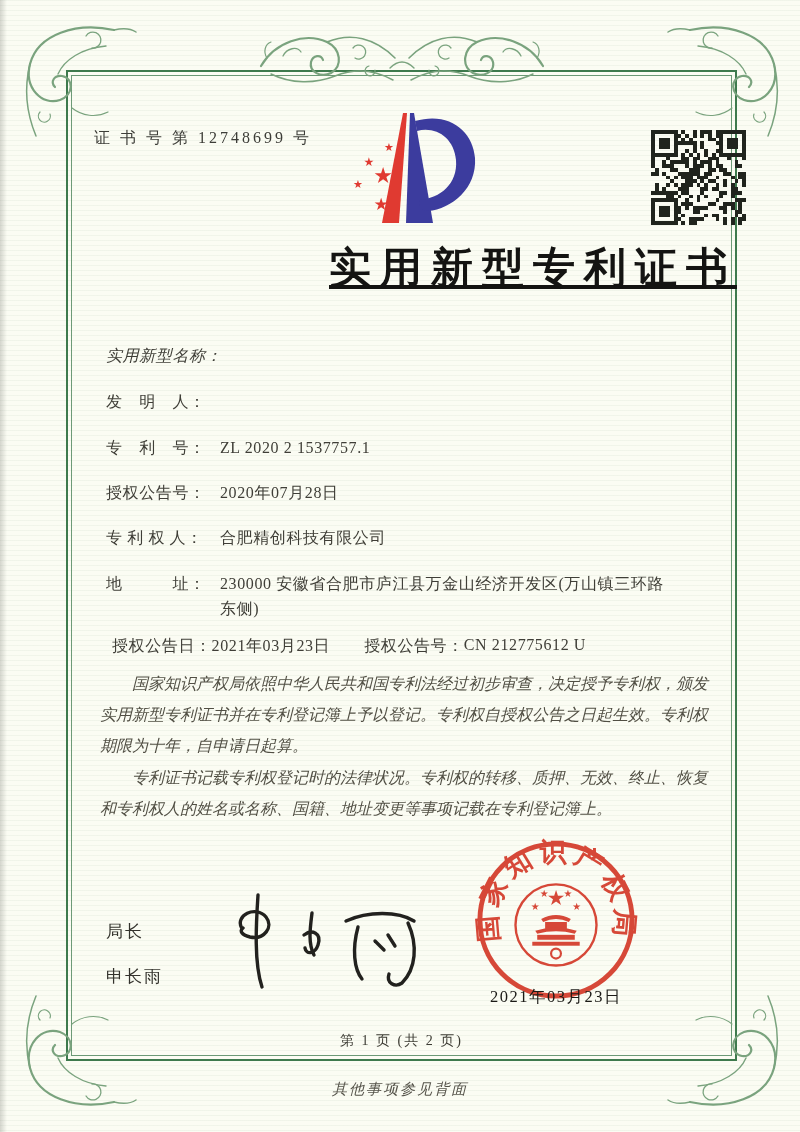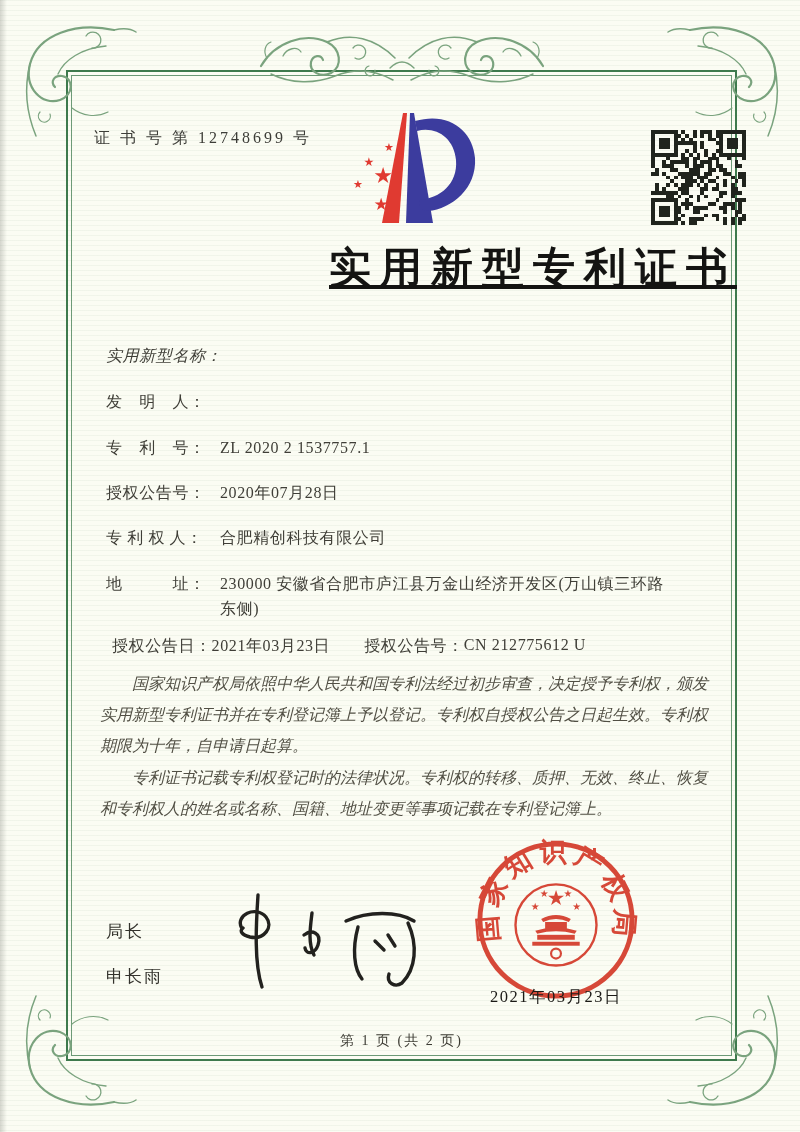--- a/index.html
+++ b/index.html
@@ -563,14 +563,15 @@
         <path d="M64,96 q21,-7 42,0 l-2,3 q-19,-5 -38,0 Z"></path>
         <rect x="66" y="100" width="38" height="5"></rect>
         <rect x="61" y="107" width="48" height="4"></rect>
         <circle cx="85" cy="119" r="5" fill="none" stroke="var(--seal-red)" stroke-width="2.2"></circle>
       </g>
     </svg>
   </div>
   <div class="seal-date">2021年03月23日</div>
 
   <div class="footer-page">第 1 页 (共 2 页)</div>
+  <div class="back-note">其他事项参见背面</div>
 
 </div>
 
 </body></html>

